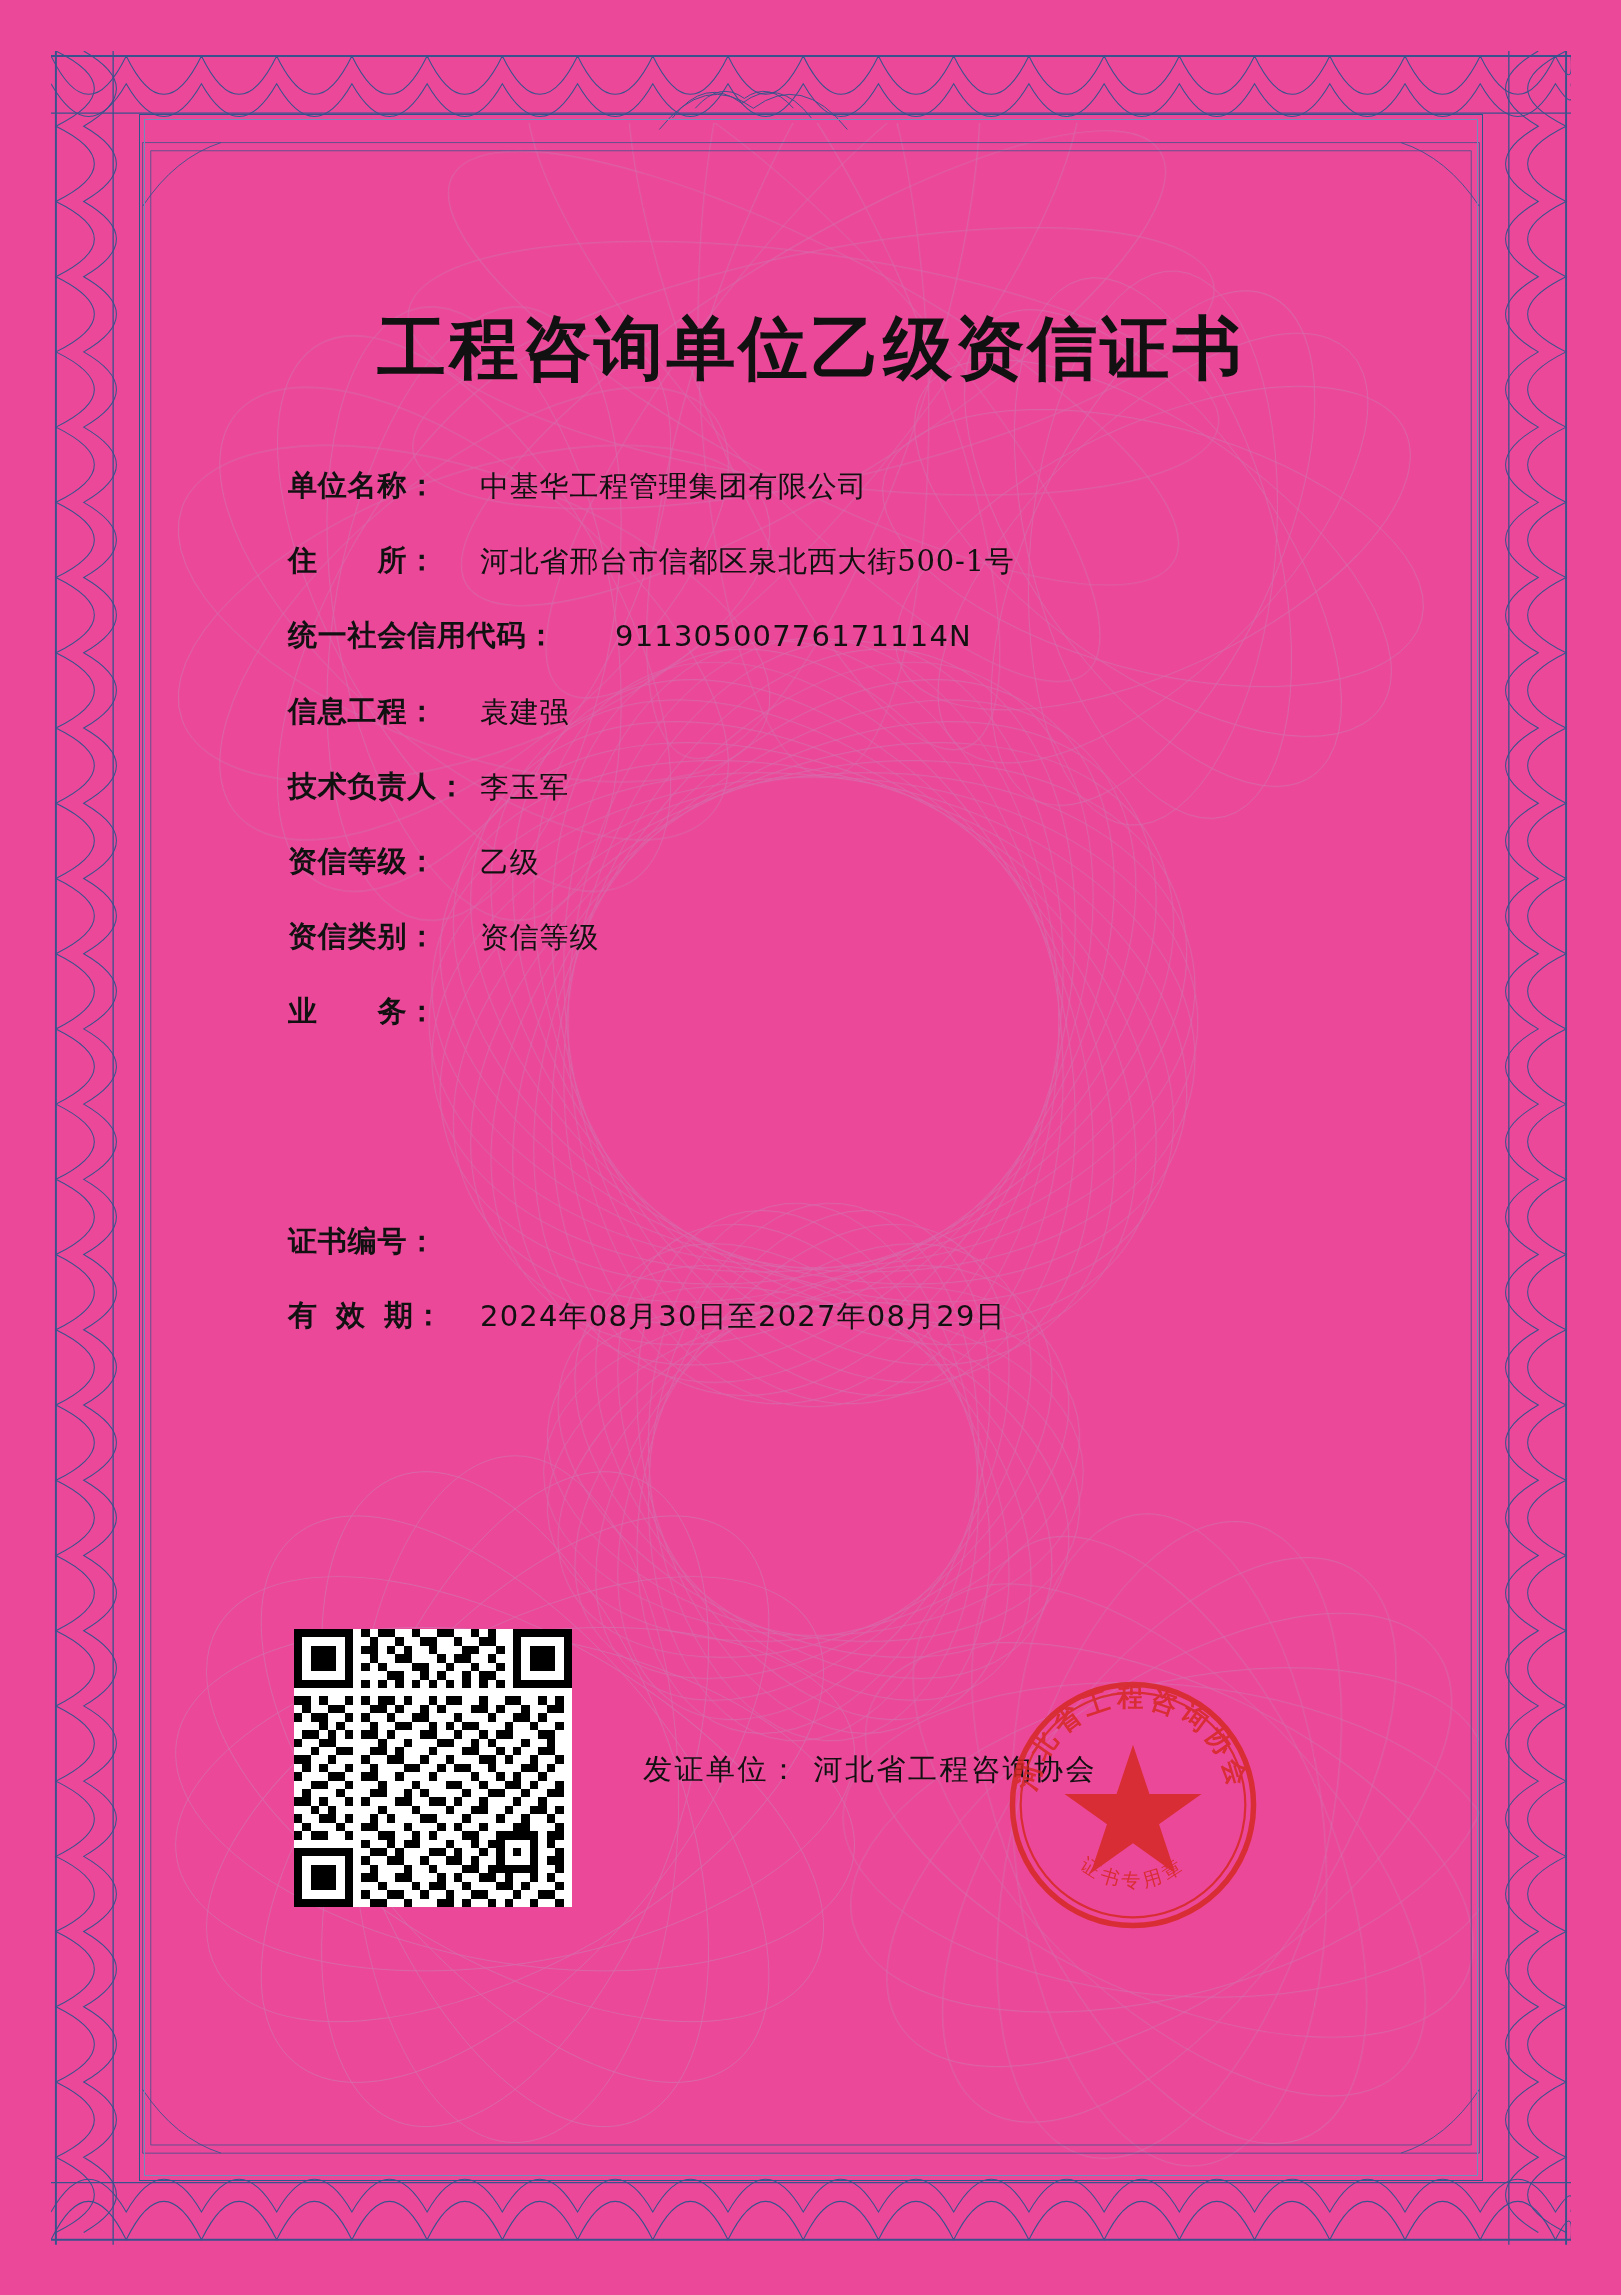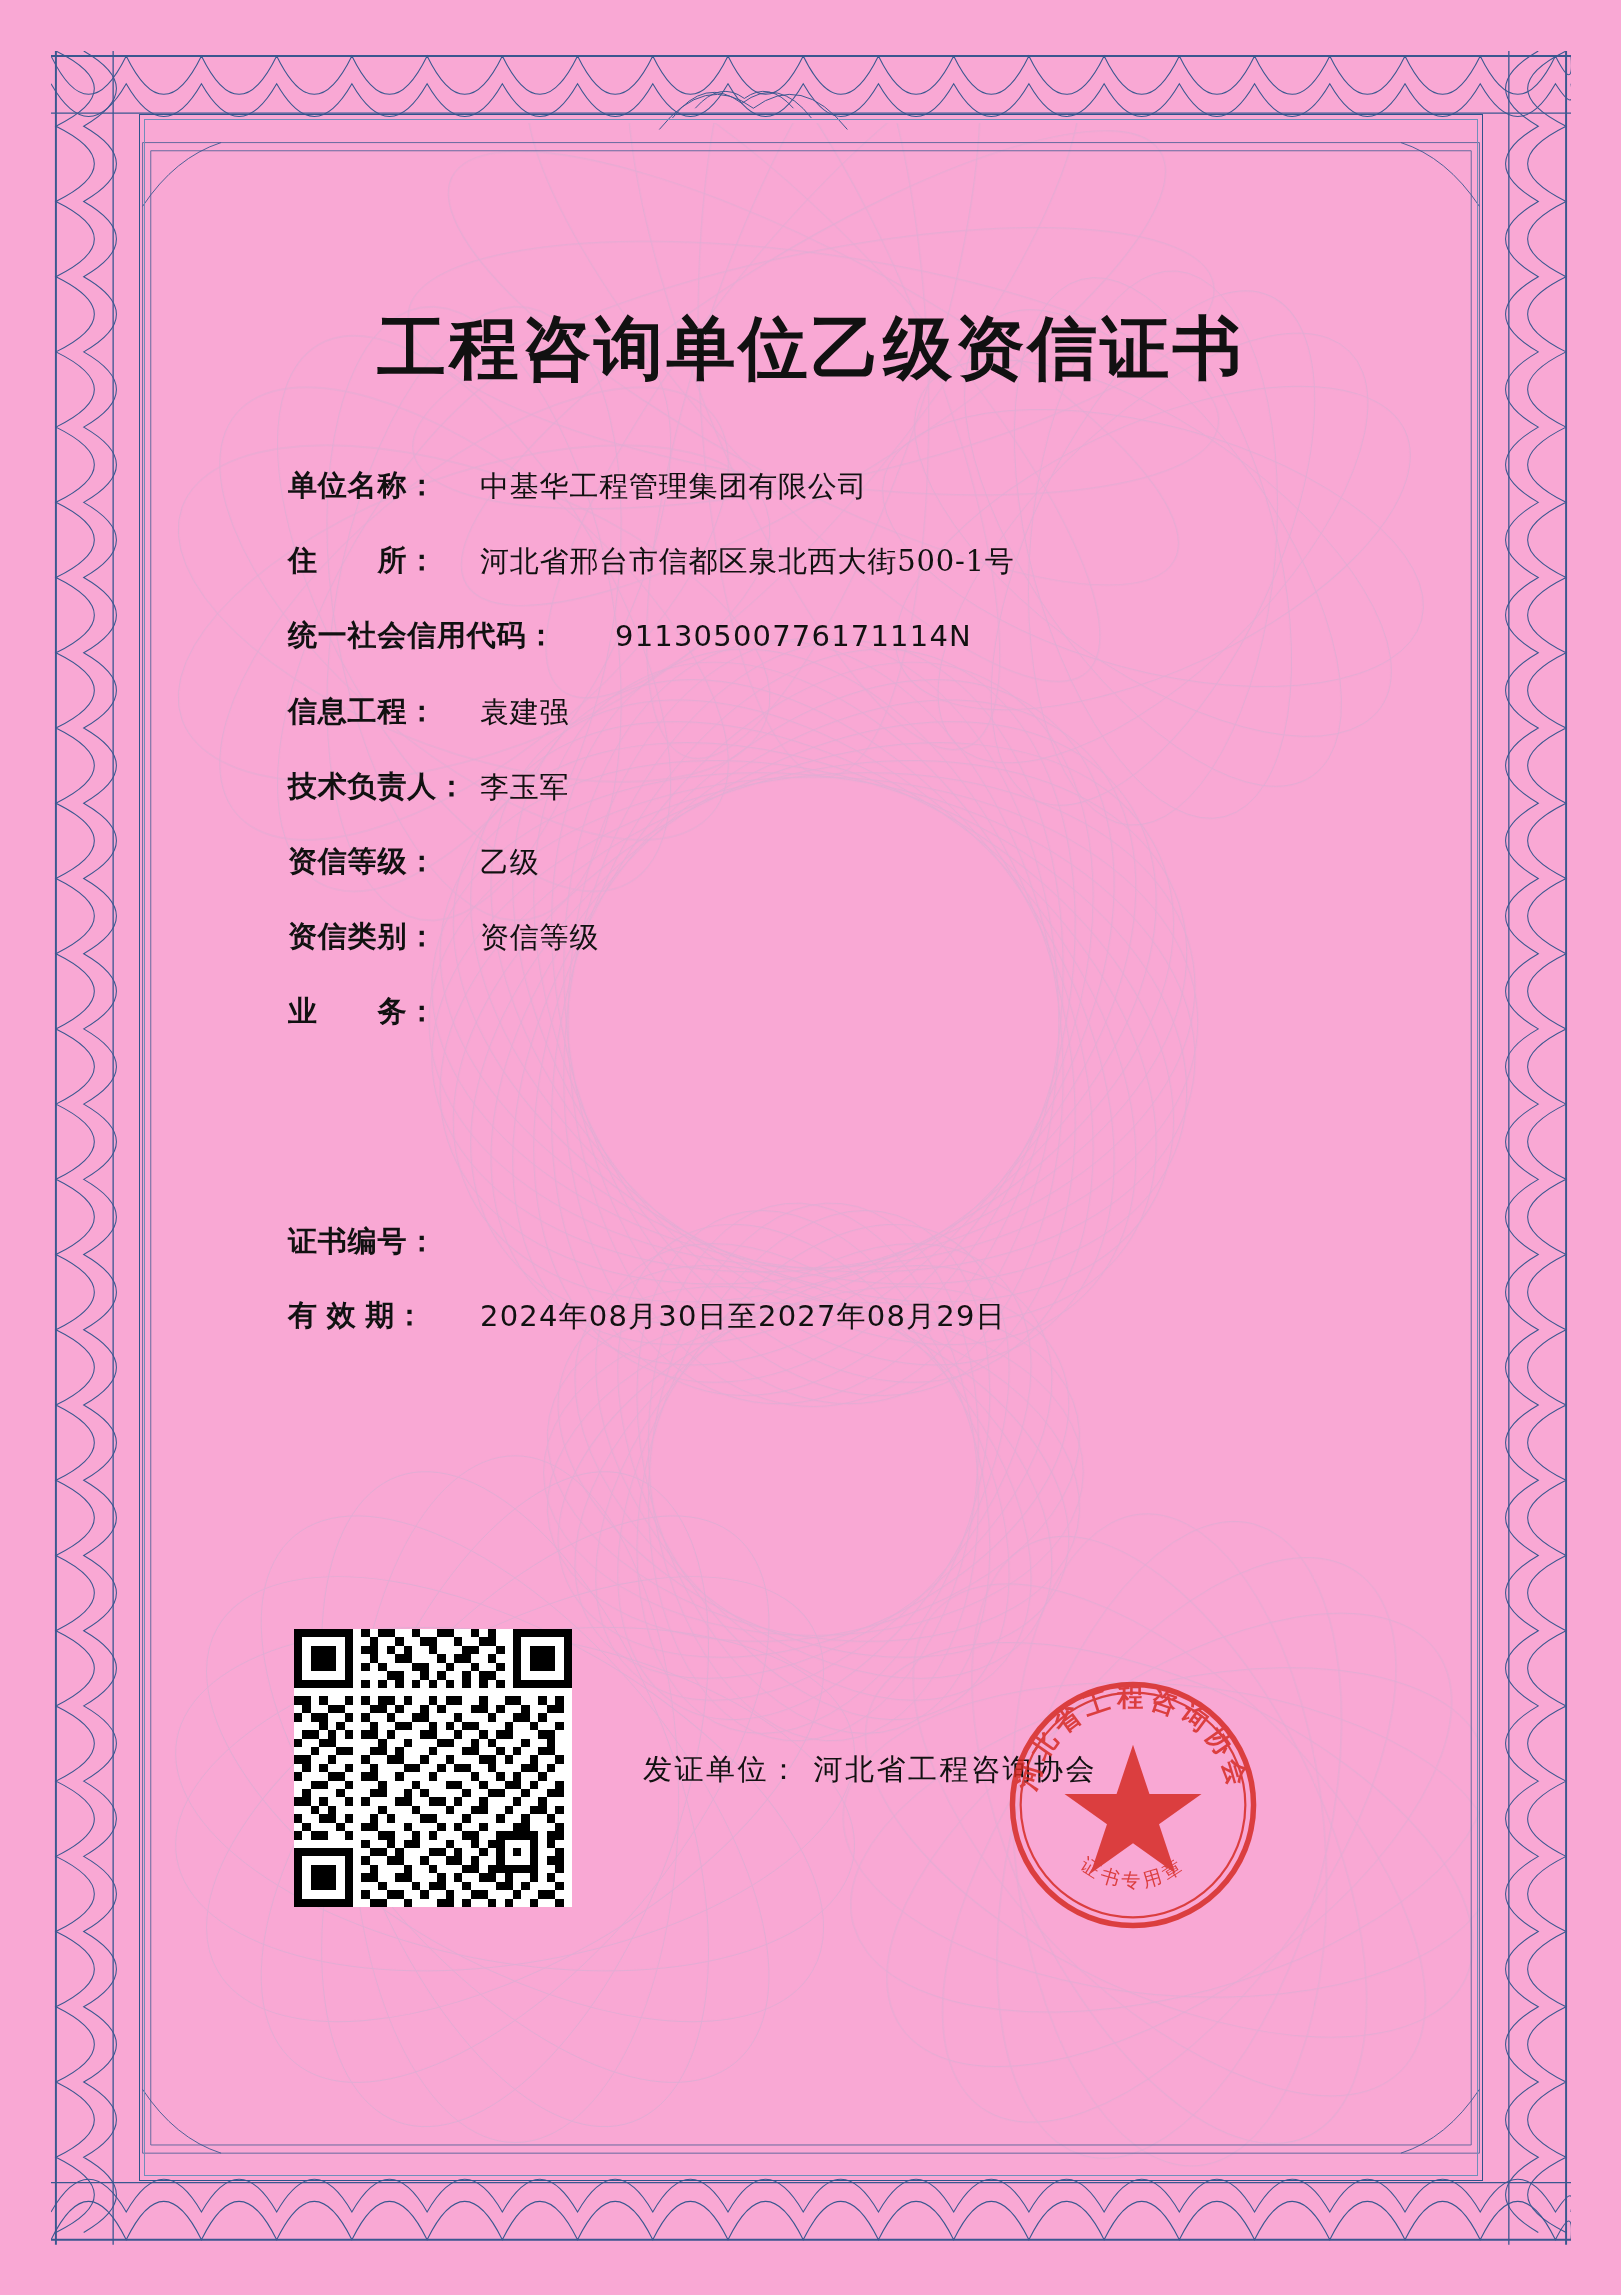--- a/index.html
+++ b/index.html
@@ -12,21 +12,21 @@
     height: 2295px;
     font-family: "Liberation Serif", "DejaVu Serif", serif;
     position: relative;
     overflow: hidden;
   }
 
   
   .certificate {
     position: absolute;
     inset: 0;
-    background: #f9a8d4;
+    background: #ec4899;
   }
 
   
   .guilloche-bg {
     position: absolute;
     left: 147px;
     top: 123px;
     width: 1333px;
     height: 2044px;
     opacity: 0.55;
@@ -82,21 +82,21 @@
   .field-row {
     display: flex;
     align-items: flex-start;
     margin-bottom: 34px;
   }
   .field-label {
     width: 192px;
     flex: 0 0 192px;
     font-size: 29px;
     color: #111;
-    font-family: Liberation Sans, sans-serif;
+    font-family: Liberation Mono, monospace;
     font-weight: 600;
     letter-spacing: 0.8px;
     white-space: nowrap;
   }
   .field-label.wide {
     width: 327px;
     flex: 0 0 327px;
   }
   .field-value {
     font-size: 29px;

